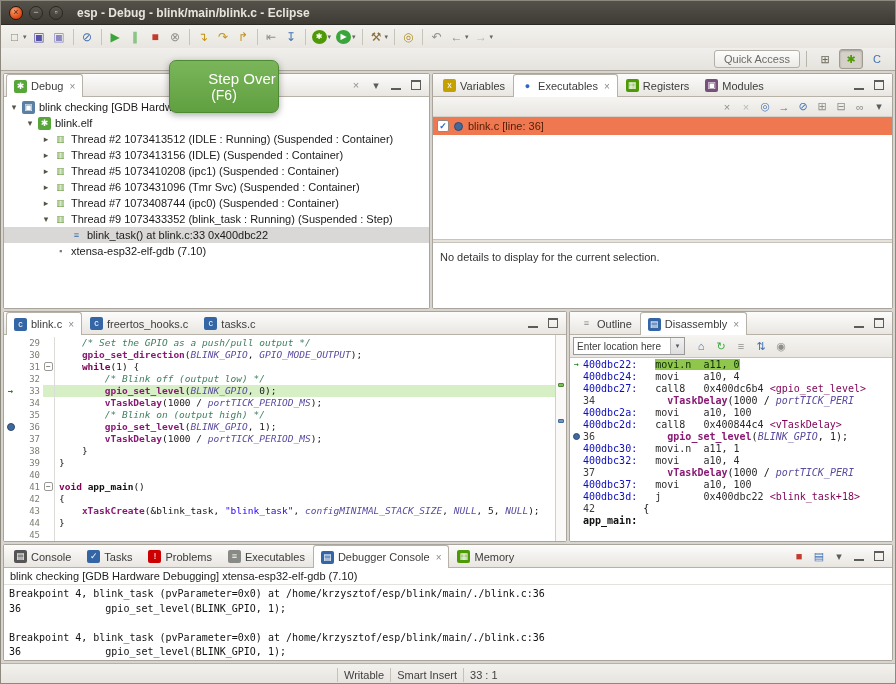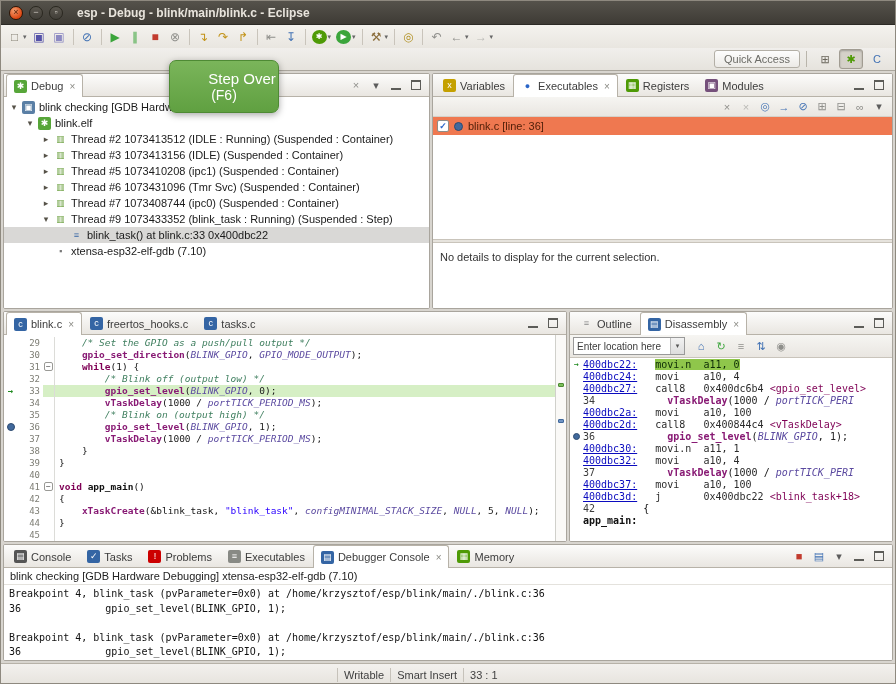--- a/index.html
+++ b/index.html
@@ -89,21 +89,21 @@
 
   
   .c-pln  { color:#141414; }
   .c-cmt  { color:#3f7f5f; font-style:italic; }
   .c-kw   { color:#7f0055; font-weight:bold; }
   .c-fn   { color:#881a74; font-weight:bold; }
   .c-fndef{ color:#111; font-weight:bold; }
   .c-mac  { color:#5b4aa0; font-style:italic; }
   .c-str  { color:#2a00ff; }
   .c-num  { color:#222; }
-  .c-addr { color:#0b0bbf;text-decoration:underline; }
+  .c-addr { color:#0b0bbf; }
   .c-ins  { color:#2b2b2b; }
   .c-insh { background:#8fc64b; color:#0c2b05; }
   .c-sym  { color:#7f0055; }
   .c-num2 { color:#3c3c3c; }
   .c-lbl  { color:#111; font-weight:bold; }
 
   
   .comborow { height:23px; flex:none; display:flex; align-items:center; gap:4px; padding:0 3px; background:linear-gradient(#f6f5f2,#e9e6e1); border-bottom:1px solid #c9c4bb; }
   .combo { display:flex; width:112px; height:18px; border:1px solid #999; background:#fff; align-items:stretch; overflow:hidden; }
   .combo input { flex:1; min-width:0; border:none; outline:none; font-size:10px; padding:0 3px; color:#3c3c3c; font-family:"Liberation Sans", sans-serif; background:transparent; }

